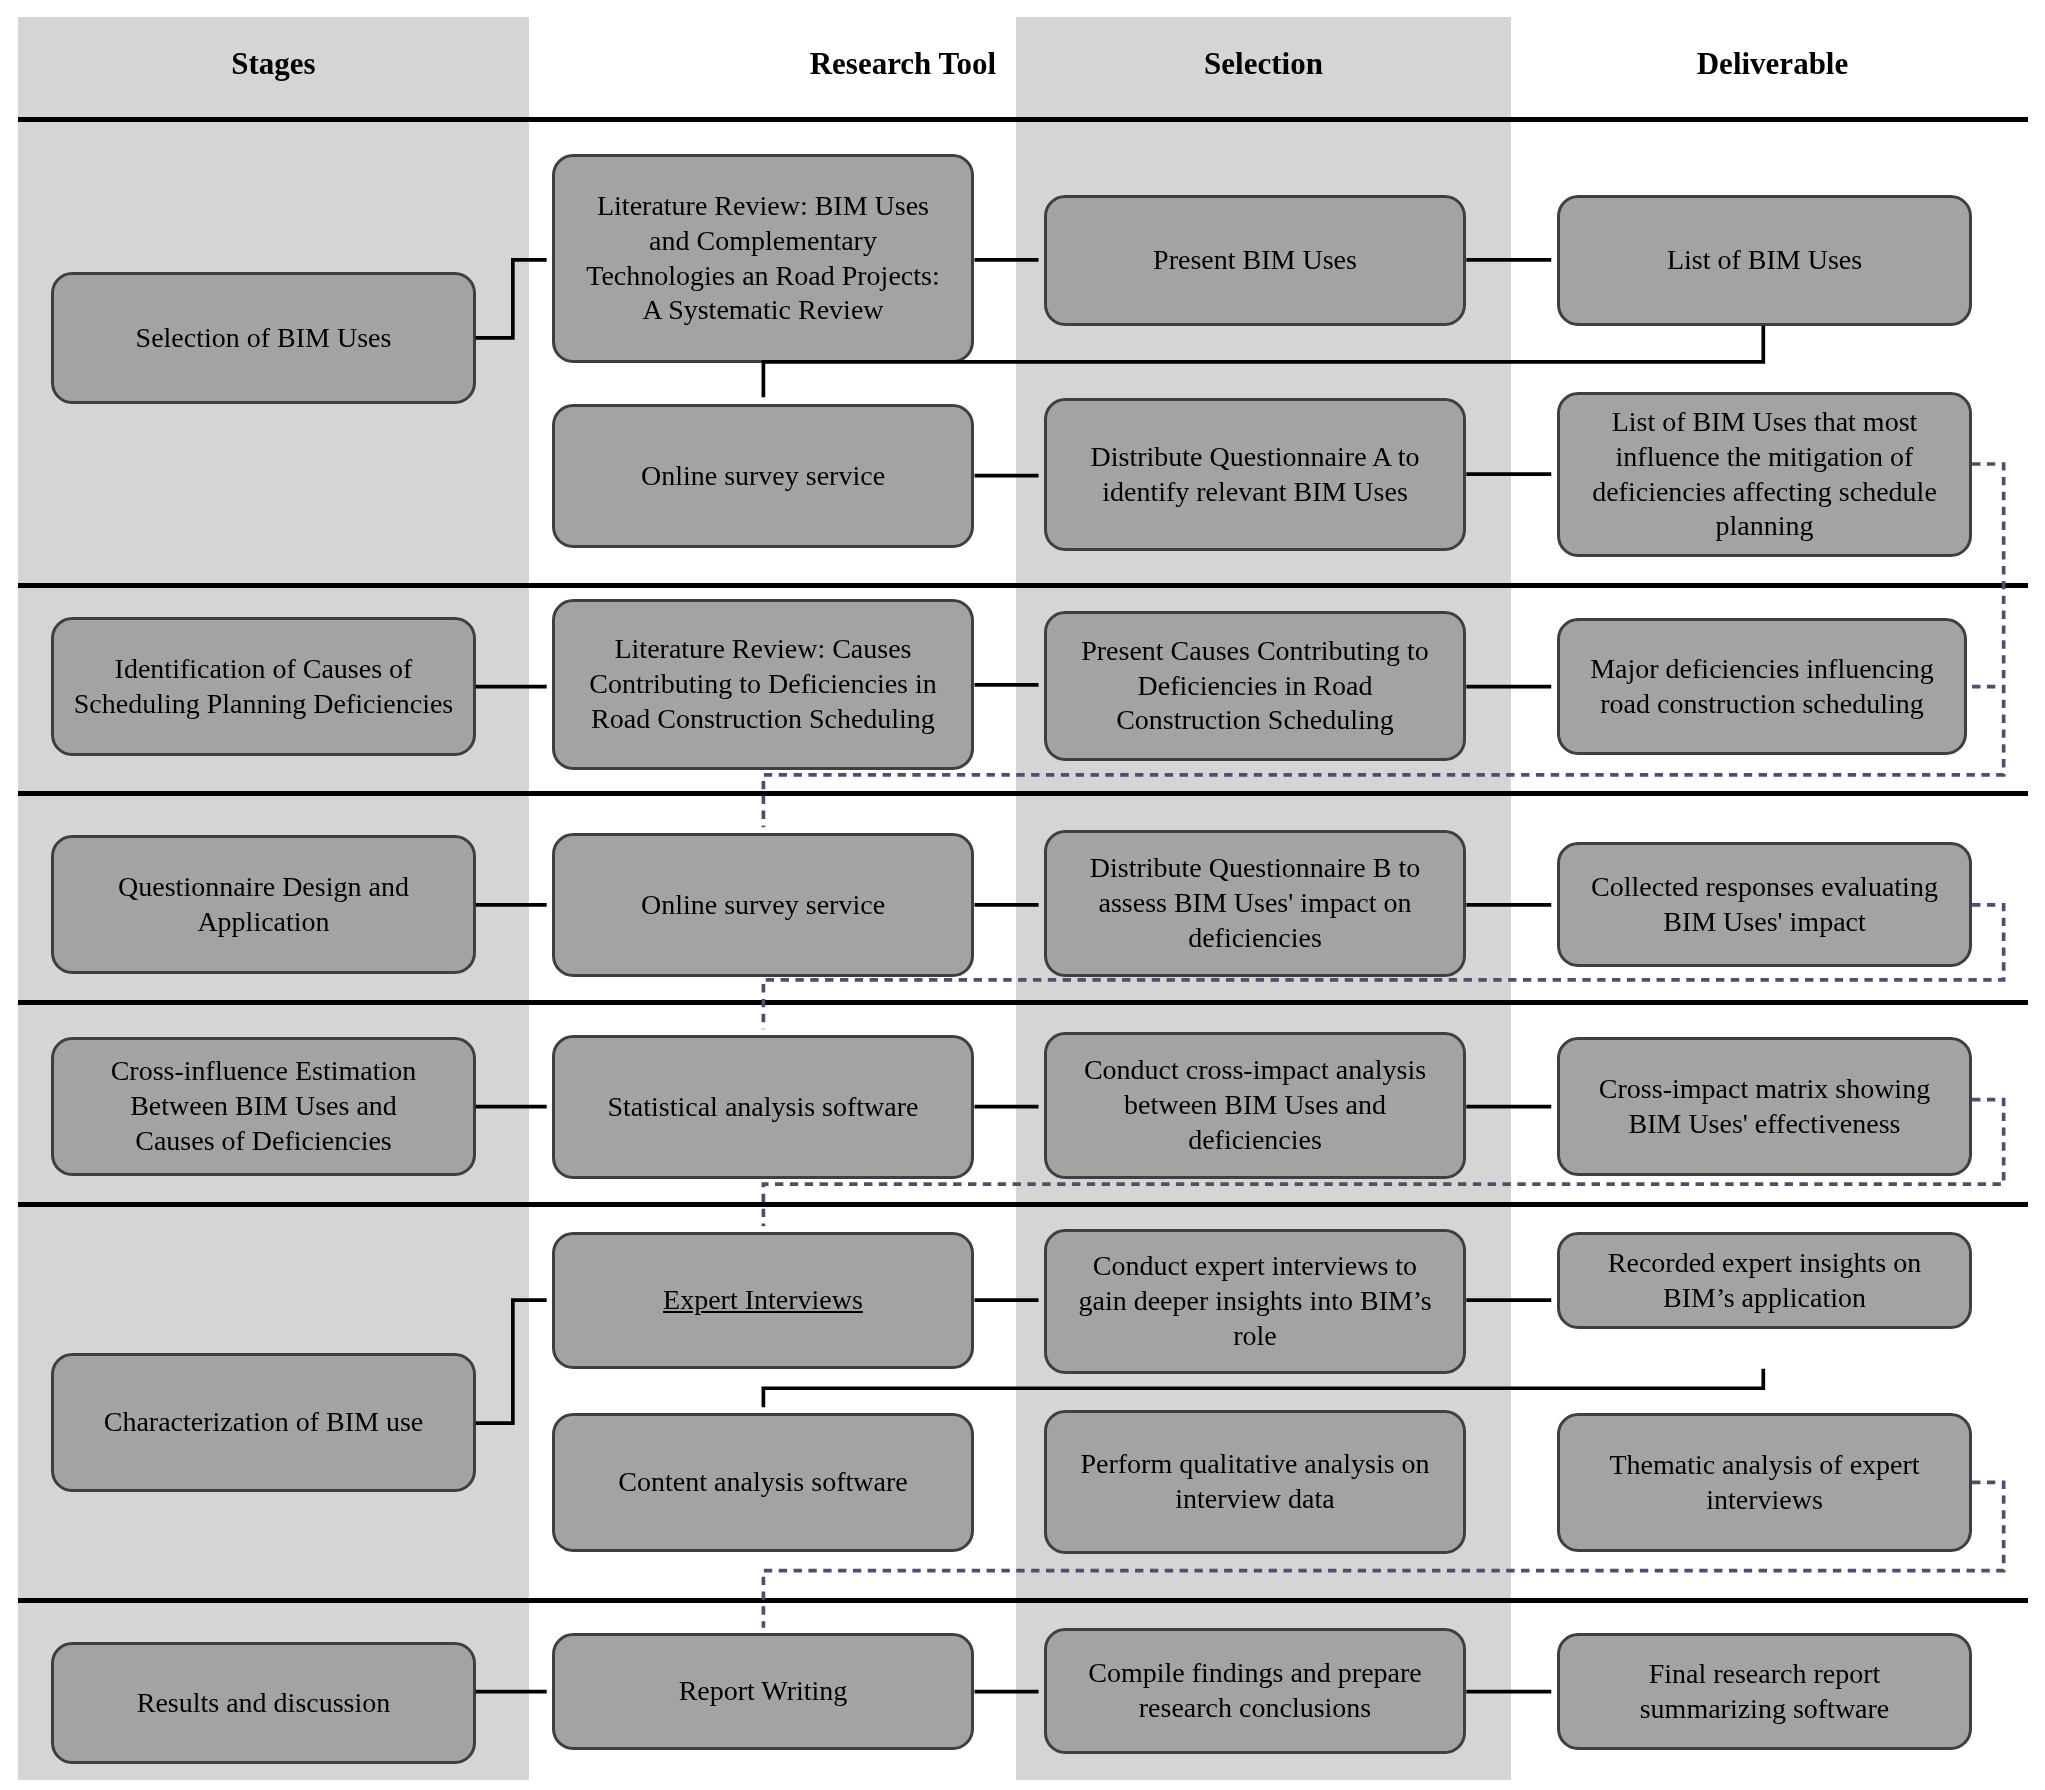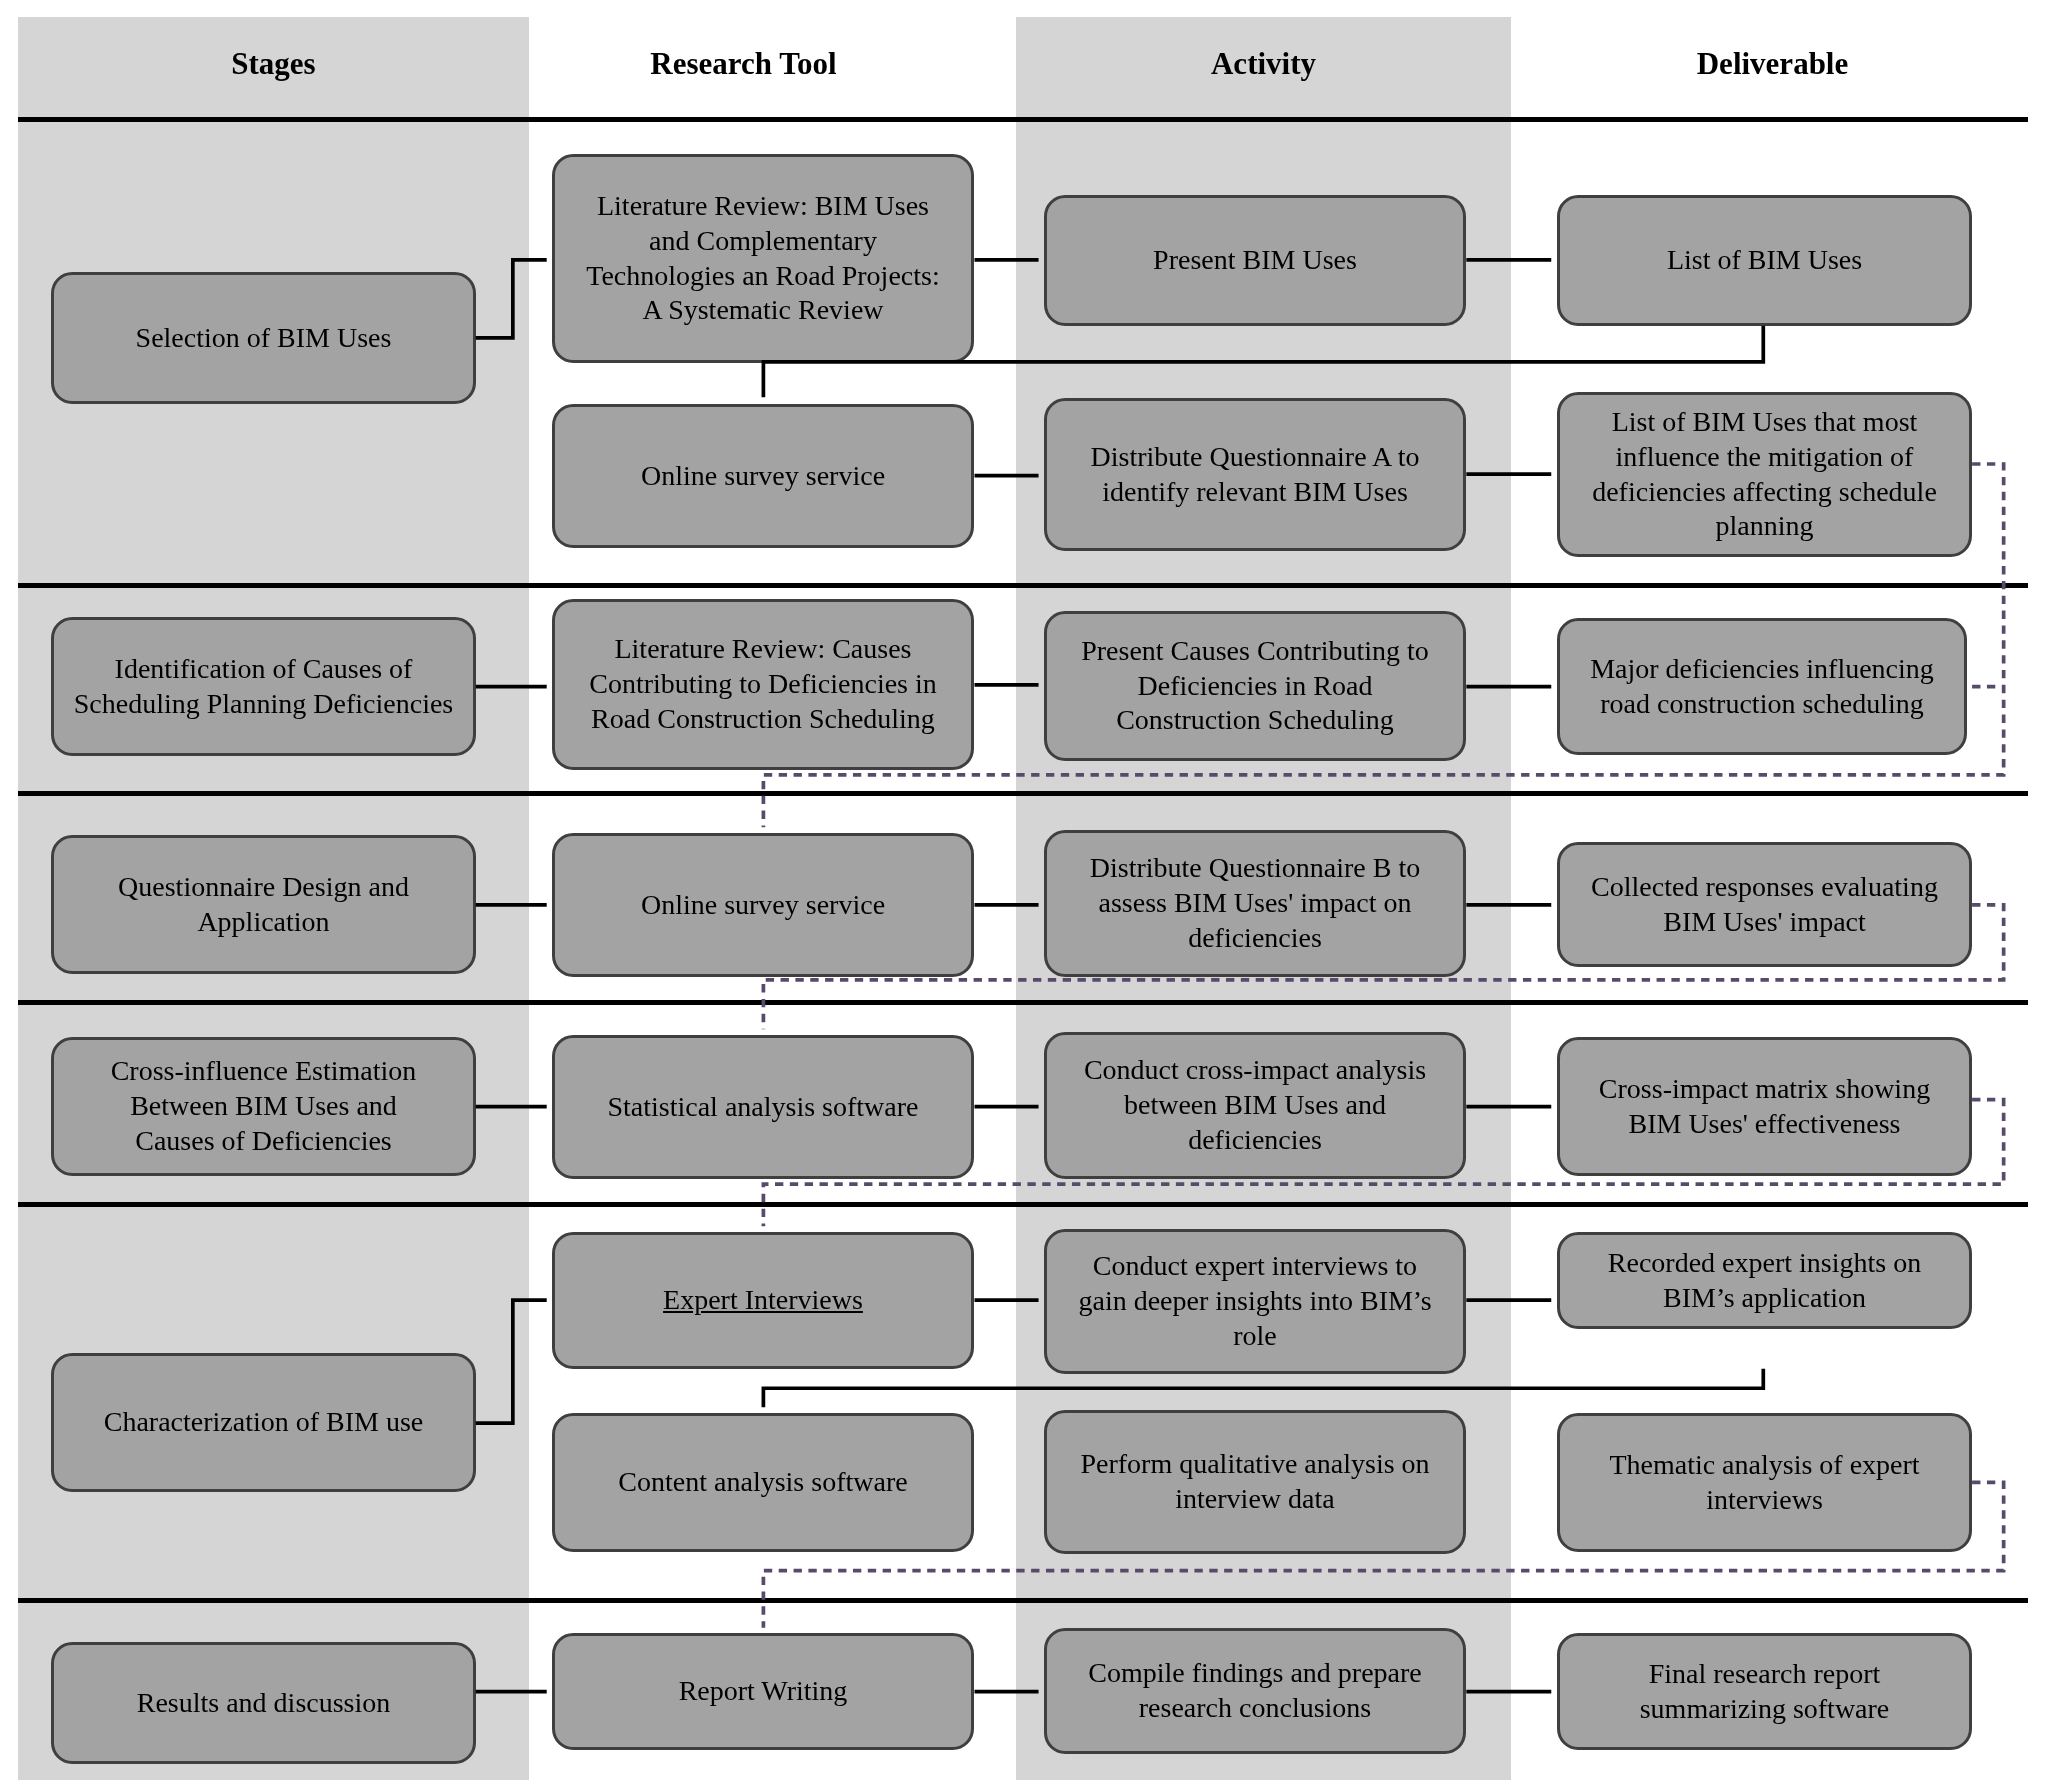--- a/index.html
+++ b/index.html
@@ -21,22 +21,22 @@
 </style>
 </head>
 <body>
 
 <div class="canvas">
 
   <div class="band" style="left:18px;width:511px;"></div>
   <div class="band" style="left:1016px;width:495px;"></div>
 
   <div class="hdr" style="left:18px;width:511px;">Stages</div>
-  <div class="hdr" style="left:507px;width:473px;">Research Tool</div>
-  <div class="hdr" style="left:1016px;width:495px;">Activity</div>
+  <div class="hdr" style="left:523px;width:473px;text-align:right;">Research Tool</div>
+  <div class="hdr" style="left:1016px;width:495px;">Selection</div>
   <div class="hdr" style="left:1512px;width:521px;">Deliverable</div>
 
   <div class="sep" style="top:117px;"></div>
   <div class="sep" style="top:583px;"></div>
   <div class="sep" style="top:791px;"></div>
   <div class="sep" style="top:1000px;"></div>
   <div class="sep" style="top:1202px;"></div>
   <div class="sep" style="top:1598px;"></div>
 
   <div class="box" style="left:51px;top:272px;width:425px;height:132px;">

